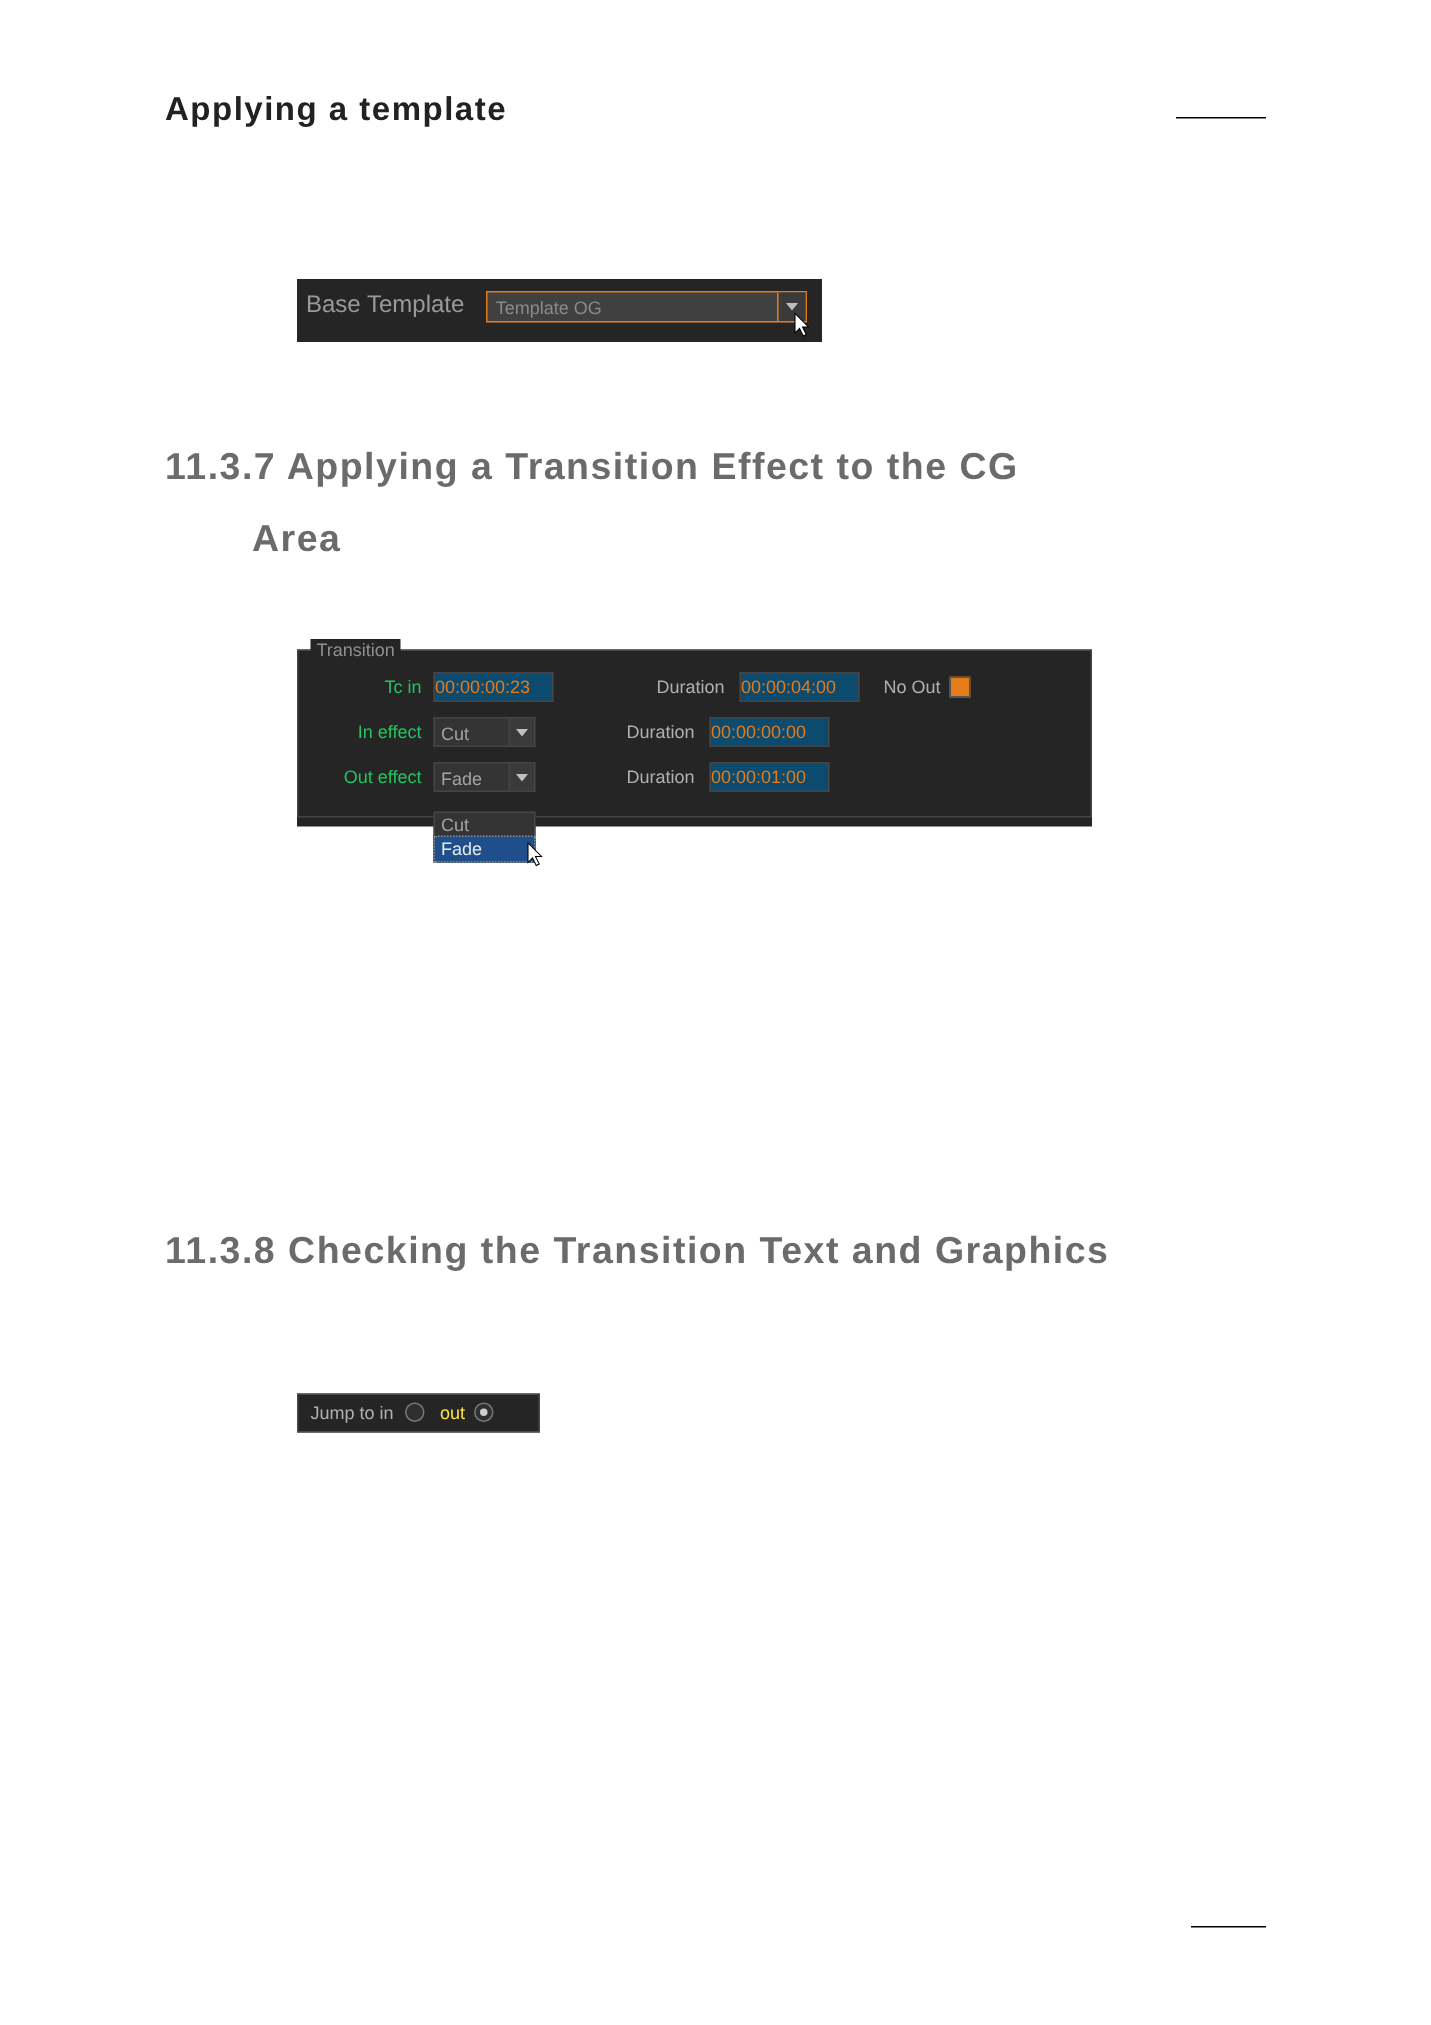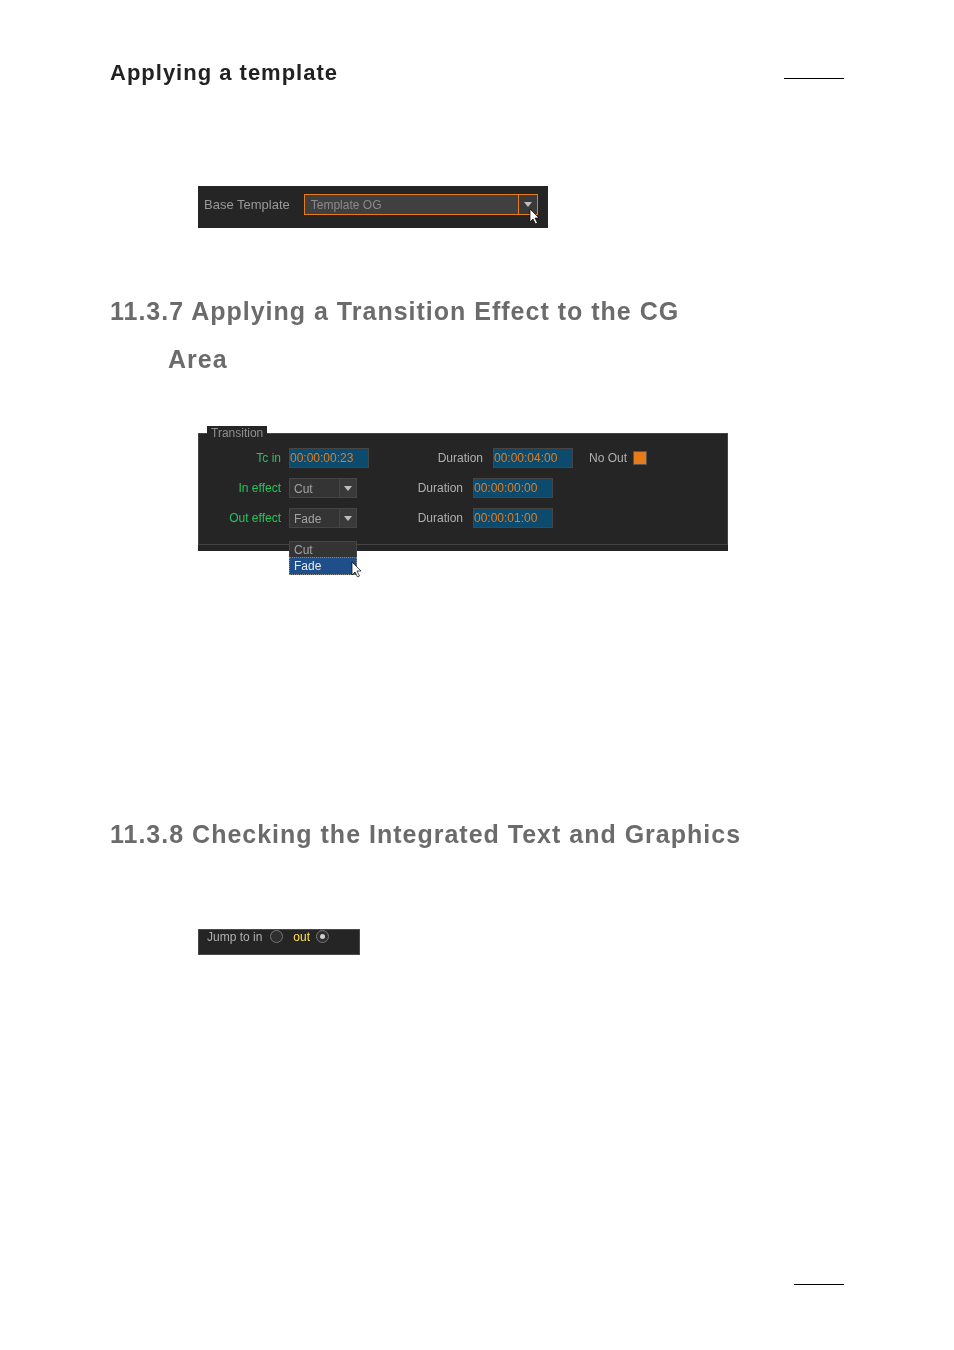--- a/index.html
+++ b/index.html
@@ -65,21 +65,21 @@
     width: 350px;
     height: 42px;
     display: flex;
     align-items: center;
     padding: 0 10px 6px 6px;
     box-sizing: border-box;
     position: relative;
   }
   .bt-label {
     color: #9a9a9a;
-    font-size: 13px;
+    font-size: 16px;
     margin-right: 14px;
     white-space: nowrap;
   }
   .bt-combo {
     flex: 1;
     height: 19px;
     display: flex;
     align-items: stretch;
     border: 1px solid #e67b1a;
     background: #404040;
@@ -217,20 +217,21 @@
     border: 1px dotted #888;
     margin: -1px;
   }
 
   
   .jump-panel {
     margin-left: 88px;
     width: 162px;
     height: 26px;
     display:flex;
+    align-items:center;
     padding: 0 6px 0 8px;
     box-sizing: border-box;
     border: 1px solid #4a4a4a;
   }
   .jump-panel .jlab {
     font-size: 12px;
     color: #b0b0b0;
     margin-right: 8px;
   }
   .radio {
@@ -332,21 +333,21 @@
     </div>
     <span class="cursor" style="left:152px; bottom:-28px">
       <svg viewBox="0 0 12 18">
           <path d="M1 1 L1 14 L4 11 L6.5 16 L8.5 15 L6 10 L10 10 Z" fill="#ffffff" stroke="#000" stroke-width="0.7"></path>
         </svg>
     </span>
   </div>
 
   <div style="height:220px"></div>
 
-  <div class="h-section" style="margin-top:40px; margin-bottom:70px">11.3.8 Checking  the  Integrated  Text  and  Graphics</div>
+  <div class="h-section" style="margin-top:40px; margin-bottom:70px">11.3.8 Checking  the  Transition  Text  and  Graphics</div>
 
   <div class="dark-panel jump-panel">
     <span class="jlab">Jump to in</span>
     <span class="radio"></span>
     <span class="optlab">out</span>
     <span class="radio sel"></span>
   </div>
 
   <div class="hr-bottom"></div>
 </div>

